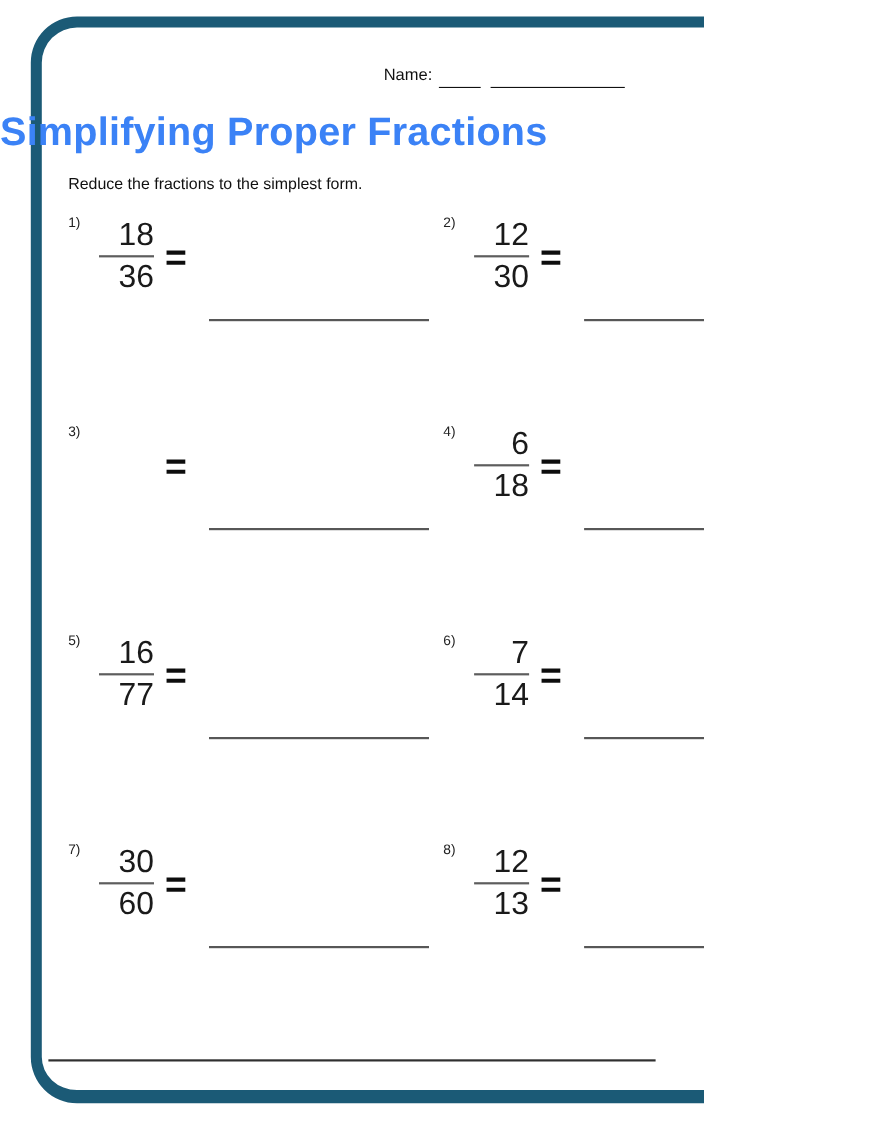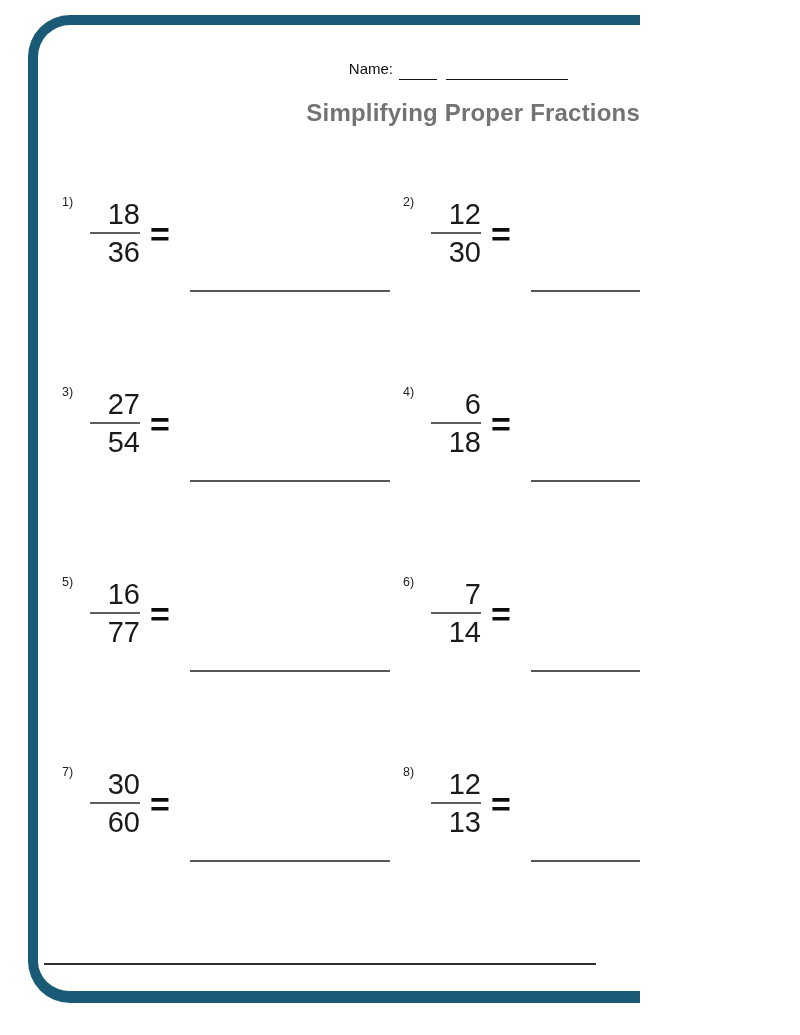--- a/index.html
+++ b/index.html
@@ -54,25 +54,25 @@
     height: 20px;
     border-bottom: 1.6px solid #111;
     margin-left: 3px;
   }
   
   .title {
     position: absolute;
     top: 99px;
     left: 0;
     width: 100%;
-    text-align: right;
-    font-size: 24px;
+    text-align: left;
+    font-size: 36px;
     font-weight: 700;
     letter-spacing: 0.2px;
-    color: #737373;
+    color: #3b82f6;
   }
   .instruction {
     position: absolute;
     top: 160px;
     left: 62px;
     font-size: 14.5px;
     color: #111;
   }
   
   .problems {
@@ -159,20 +159,21 @@
   <div class="sheet-border"></div>
 
   <div class="name-row">
     <span class="name-label">Name:</span>
     <span class="name-line-short"></span>
     <span class="name-line-long"></span>
   </div>
 
   <div class="title">Simplifying Proper Fractions</div>
 
+  <div class="instruction">Reduce the fractions to the simplest form.</div>
 
   <div class="problems">
 
     <div class="problem">
       <span class="prob-num">1)</span>
       <span class="fraction">
         <span>18</span>
         <span class="frac-bar"></span>
         <span>36</span>
       </span>
@@ -186,25 +187,20 @@
         <span>12</span>
         <span class="frac-bar"></span>
         <span>30</span>
       </span>
       <span class="equals">=</span>
       <span class="answer-blank"></span>
     </div>
 
     <div class="problem">
       <span class="prob-num">3)</span>
-      <span class="fraction">
-        <span>27</span>
-        <span class="frac-bar"></span>
-        <span>54</span>
-      </span>
       <span class="equals">=</span>
       <span class="answer-blank"></span>
     </div>
 
     <div class="problem">
       <span class="prob-num">4)</span>
       <span class="fraction">
         <span>6</span>
         <span class="frac-bar"></span>
         <span>18</span>

